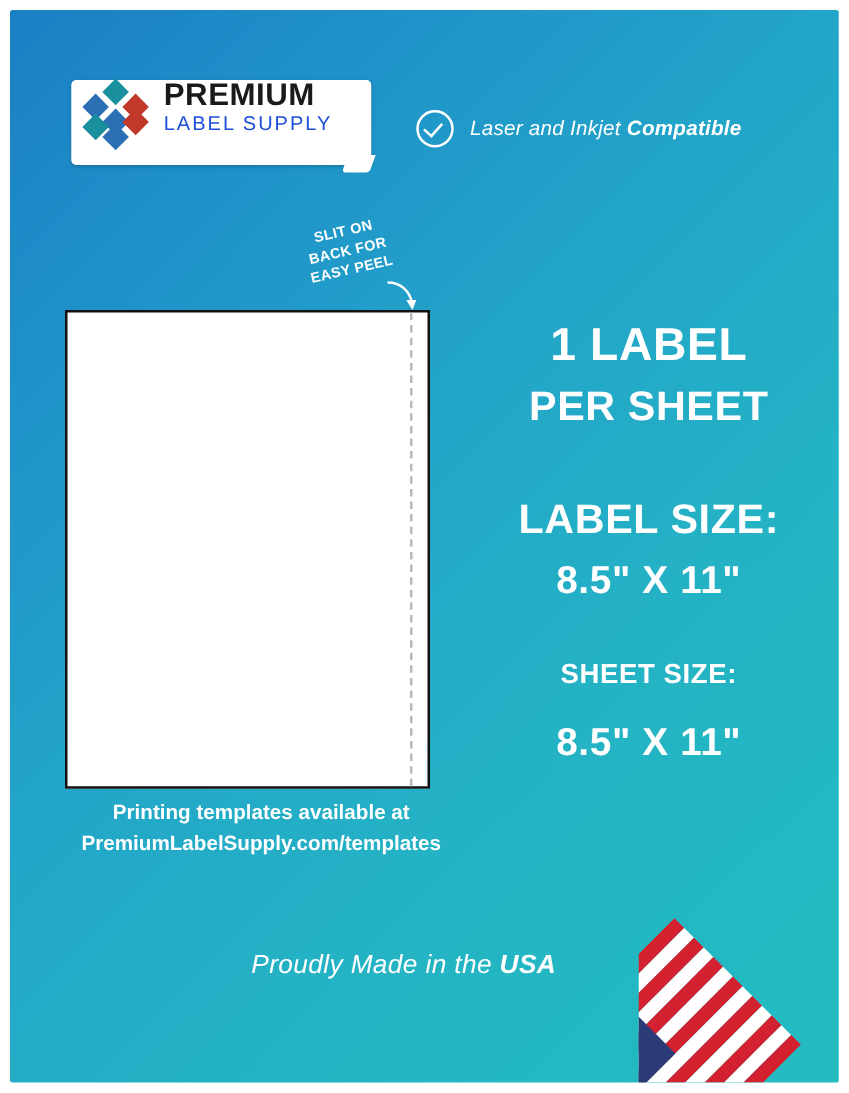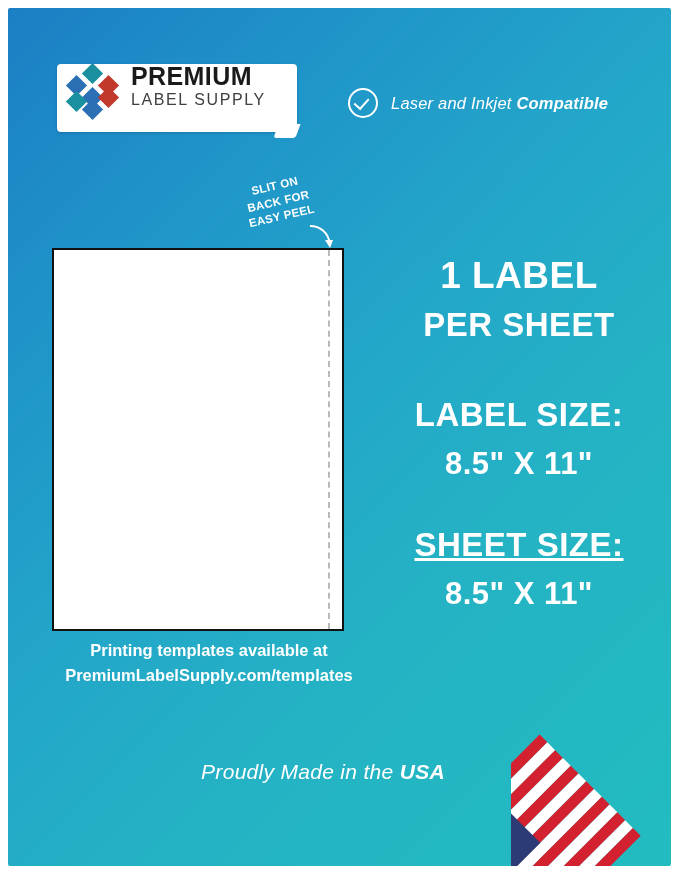--- a/index.html
+++ b/index.html
@@ -61,38 +61,38 @@
   }
   #logo-title {
     font-size: 25px;
     font-weight: bold;
     letter-spacing: 0.4px;
     color: #1a1a1a;
   }
   #logo-sub {
     font-size: 16px;
     letter-spacing: 1.6px;
-    color: #404040;
+    color: #1d4ed8;
     margin-top: 3px;
   }
   #logo-tail {
     position: absolute;
     right: -1px;
     bottom: -6px;
     width: 22px;
     height: 14px;
     background: #ffffff;
     transform: skewX(-20deg);
     border-radius: 0 0 3px 3px;
   }
 
   
   #compat {
     position: absolute;
-    left: 340px;
+    left: 325px;
     top: 80px;
     display: flex;
     align-items: center;
     color: #ffffff;
   }
   #check-icon {
     width: 26px;
     height: 26px;
     border: 2px solid #ffffff;
     border-radius: 50%;
@@ -169,21 +169,21 @@
     text-align: center;
     font-weight: bold;
     letter-spacing: 0.5px;
     width: 290px;
     left: 366px;
   }
   #spec-count-1 { top: 247px; font-size: 37px; }
   #spec-count-2 { top: 298px; font-size: 33px; }
   #spec-label-title { top: 388px; font-size: 33px; }
   #spec-label-value { top: 438px; font-size: 31px; }
-  #spec-sheet-title { top: 518px; font-size: 33px; text-decoration: underline; }
+  #spec-sheet-title { top: 518px; font-size: 22px; }
   #spec-sheet-value { top: 568px; font-size: 31px; }
 
   
   #templates {
     position: absolute;
     left: 36px;
     top: 630px;
     width: 330px;
     text-align: center;
     color: #ffffff;

